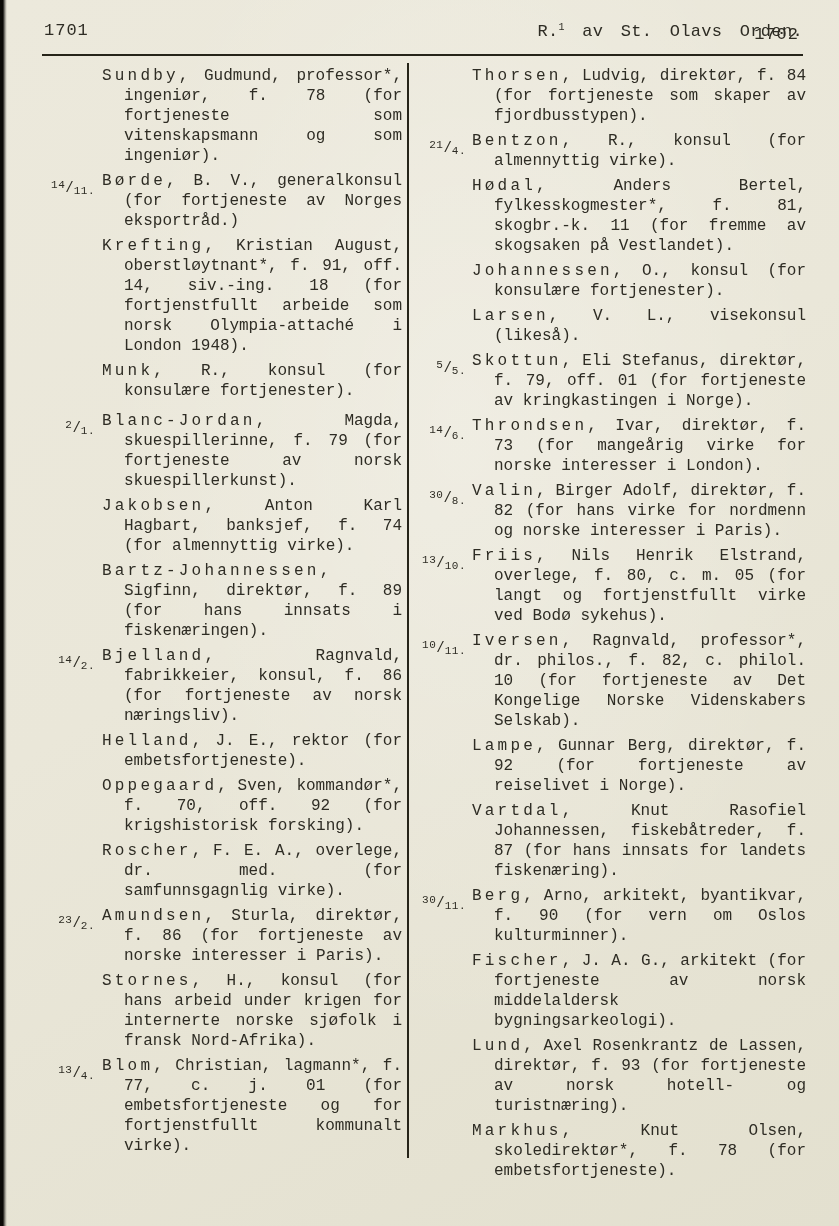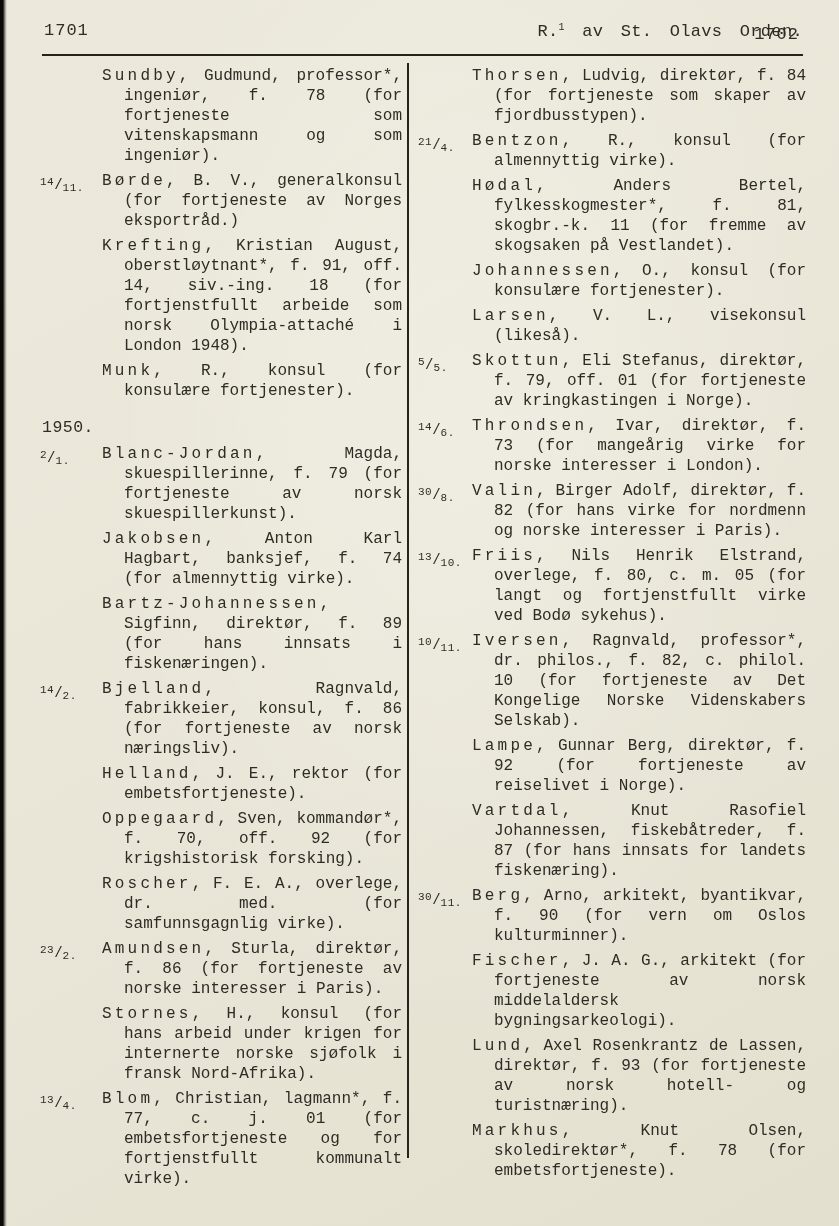--- a/index.html
+++ b/index.html
@@ -49,22 +49,22 @@
   }
   .col {
     position: absolute; top: 66px;
     font-size: 16px; line-height: 20px;
   }
   .col-left  { left: 40px;  width: 362px; }
   .col-right { left: 418px; width: 388px; }
 
   .entry-row { display: flex; margin-bottom: 5px; }
   .margin-cell {
-    flex: 0 0 62px; padding-right: 7px;
-    white-space: nowrap; line-height: 23px;
+    flex: 0 0 62px; text-align: right; padding-right: 7px;
+    white-space: nowrap; line-height: 28px;
   }
   .col-right .margin-cell { flex-basis: 54px; padding-right: 6px; }
   .entry-date sup    { font-size: 11px; vertical-align: 4px;  letter-spacing: 0.5px; }
   .entry-date sub,
   .entry-date .dsuf  { font-size: 11px; vertical-align: -2px; letter-spacing: 0.5px; }
   .entry-date .dsep  { font-size: 14px; }
   .entry-text {
     flex: 1; text-align: justify;
     padding-left: 22px; text-indent: -22px;
     overflow-wrap: break-word;
@@ -103,21 +103,20 @@
         <div class="margin-cell"></div>
         <div class="entry-text"><span class="surname">Krefting</span><span>, Kristian August, oberstløytnant*, f. 91, off. 14, siv.-ing. 18 (for fortjenstfullt arbeide som norsk Olympia-attaché i London 1948).</span></div>
       </div>
       <div class="entry-row">
         <div class="margin-cell"></div>
         <div class="entry-text"><span class="surname">Munk</span><span>, R., konsul (for konsulære fortjenester).</span></div>
       </div>
       <div class="entry-row">
         <div class="margin-cell"></div>
       </div>
-      <div class="year-heading">1950.</div>
       <div class="entry-row">
         <div class="margin-cell"><span class="entry-date"><sup>2</sup><span class="dsep">/</span><sub>1</sub><span class="dsuf">.</span></span></div>
         <div class="entry-text"><span class="surname">Blanc-Jordan</span><span>, Magda, skuespillerinne, f. 79 (for fortjeneste av norsk skuespillerkunst).</span></div>
       </div>
       <div class="entry-row">
         <div class="margin-cell"></div>
         <div class="entry-text"><span class="surname">Jakobsen</span><span>, Anton Karl Hagbart, banksjef, f. 74 (for almennyttig virke).</span></div>
       </div>
       <div class="entry-row">
         <div class="margin-cell"></div>

